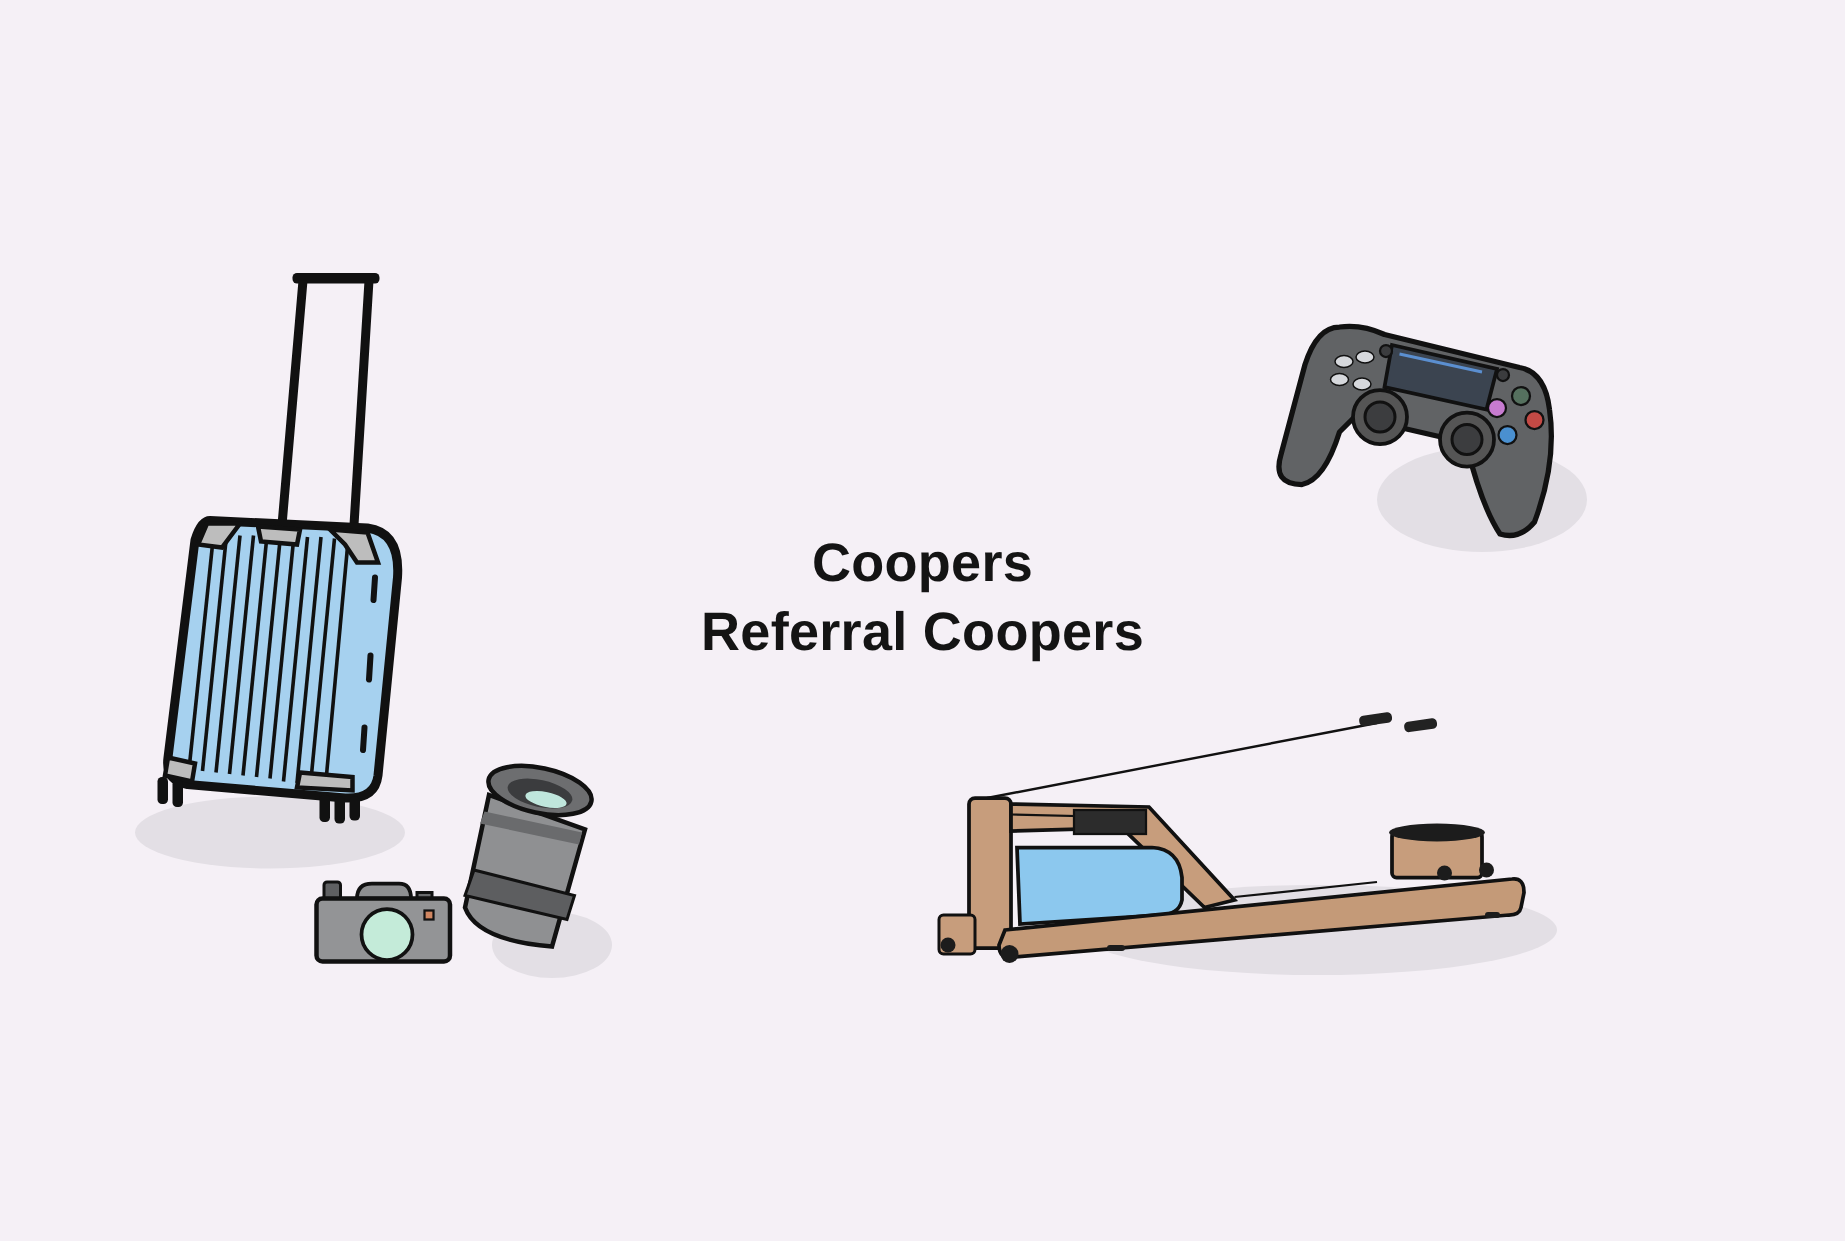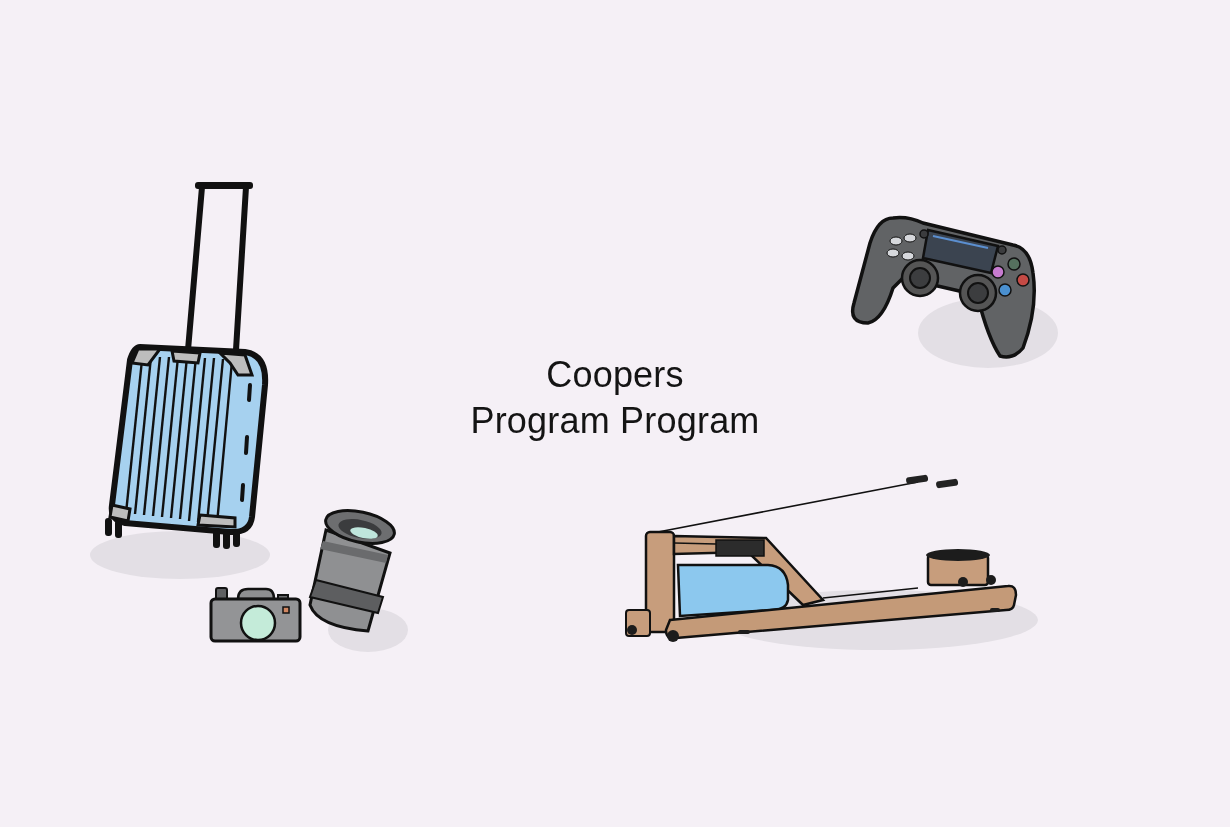--- a/index.html
+++ b/index.html
@@ -137,18 +137,18 @@
     <path d="M205 128 L300 118" stroke="#111" stroke-width="1.5"></path>
 
     <circle cx="55" cy="166" r="6" fill="#1c1c1c"></circle>
     <circle cx="14" cy="160" r="5" fill="#1c1c1c"></circle>
     <circle cx="345" cy="112" r="5" fill="#1c1c1c"></circle>
     <circle cx="373" cy="110" r="5" fill="#1c1c1c"></circle>
     <rect x="120" y="160" width="12" height="4" rx="2" fill="#1c1c1c"></rect>
     <rect x="372" y="138" width="10" height="4" rx="2" fill="#1c1c1c"></rect>
   </svg>
 
-  <h1 class="headline" style="margin:0;font-weight:normal;">
+  <h1 class="headline" style="margin:0;font-weight:bold;">
     <span>Coopers</span>
-    <span>Program Program</span>
+    <span>Referral Coopers</span>
   </h1>
 
 </div>
 
 </body></html>

